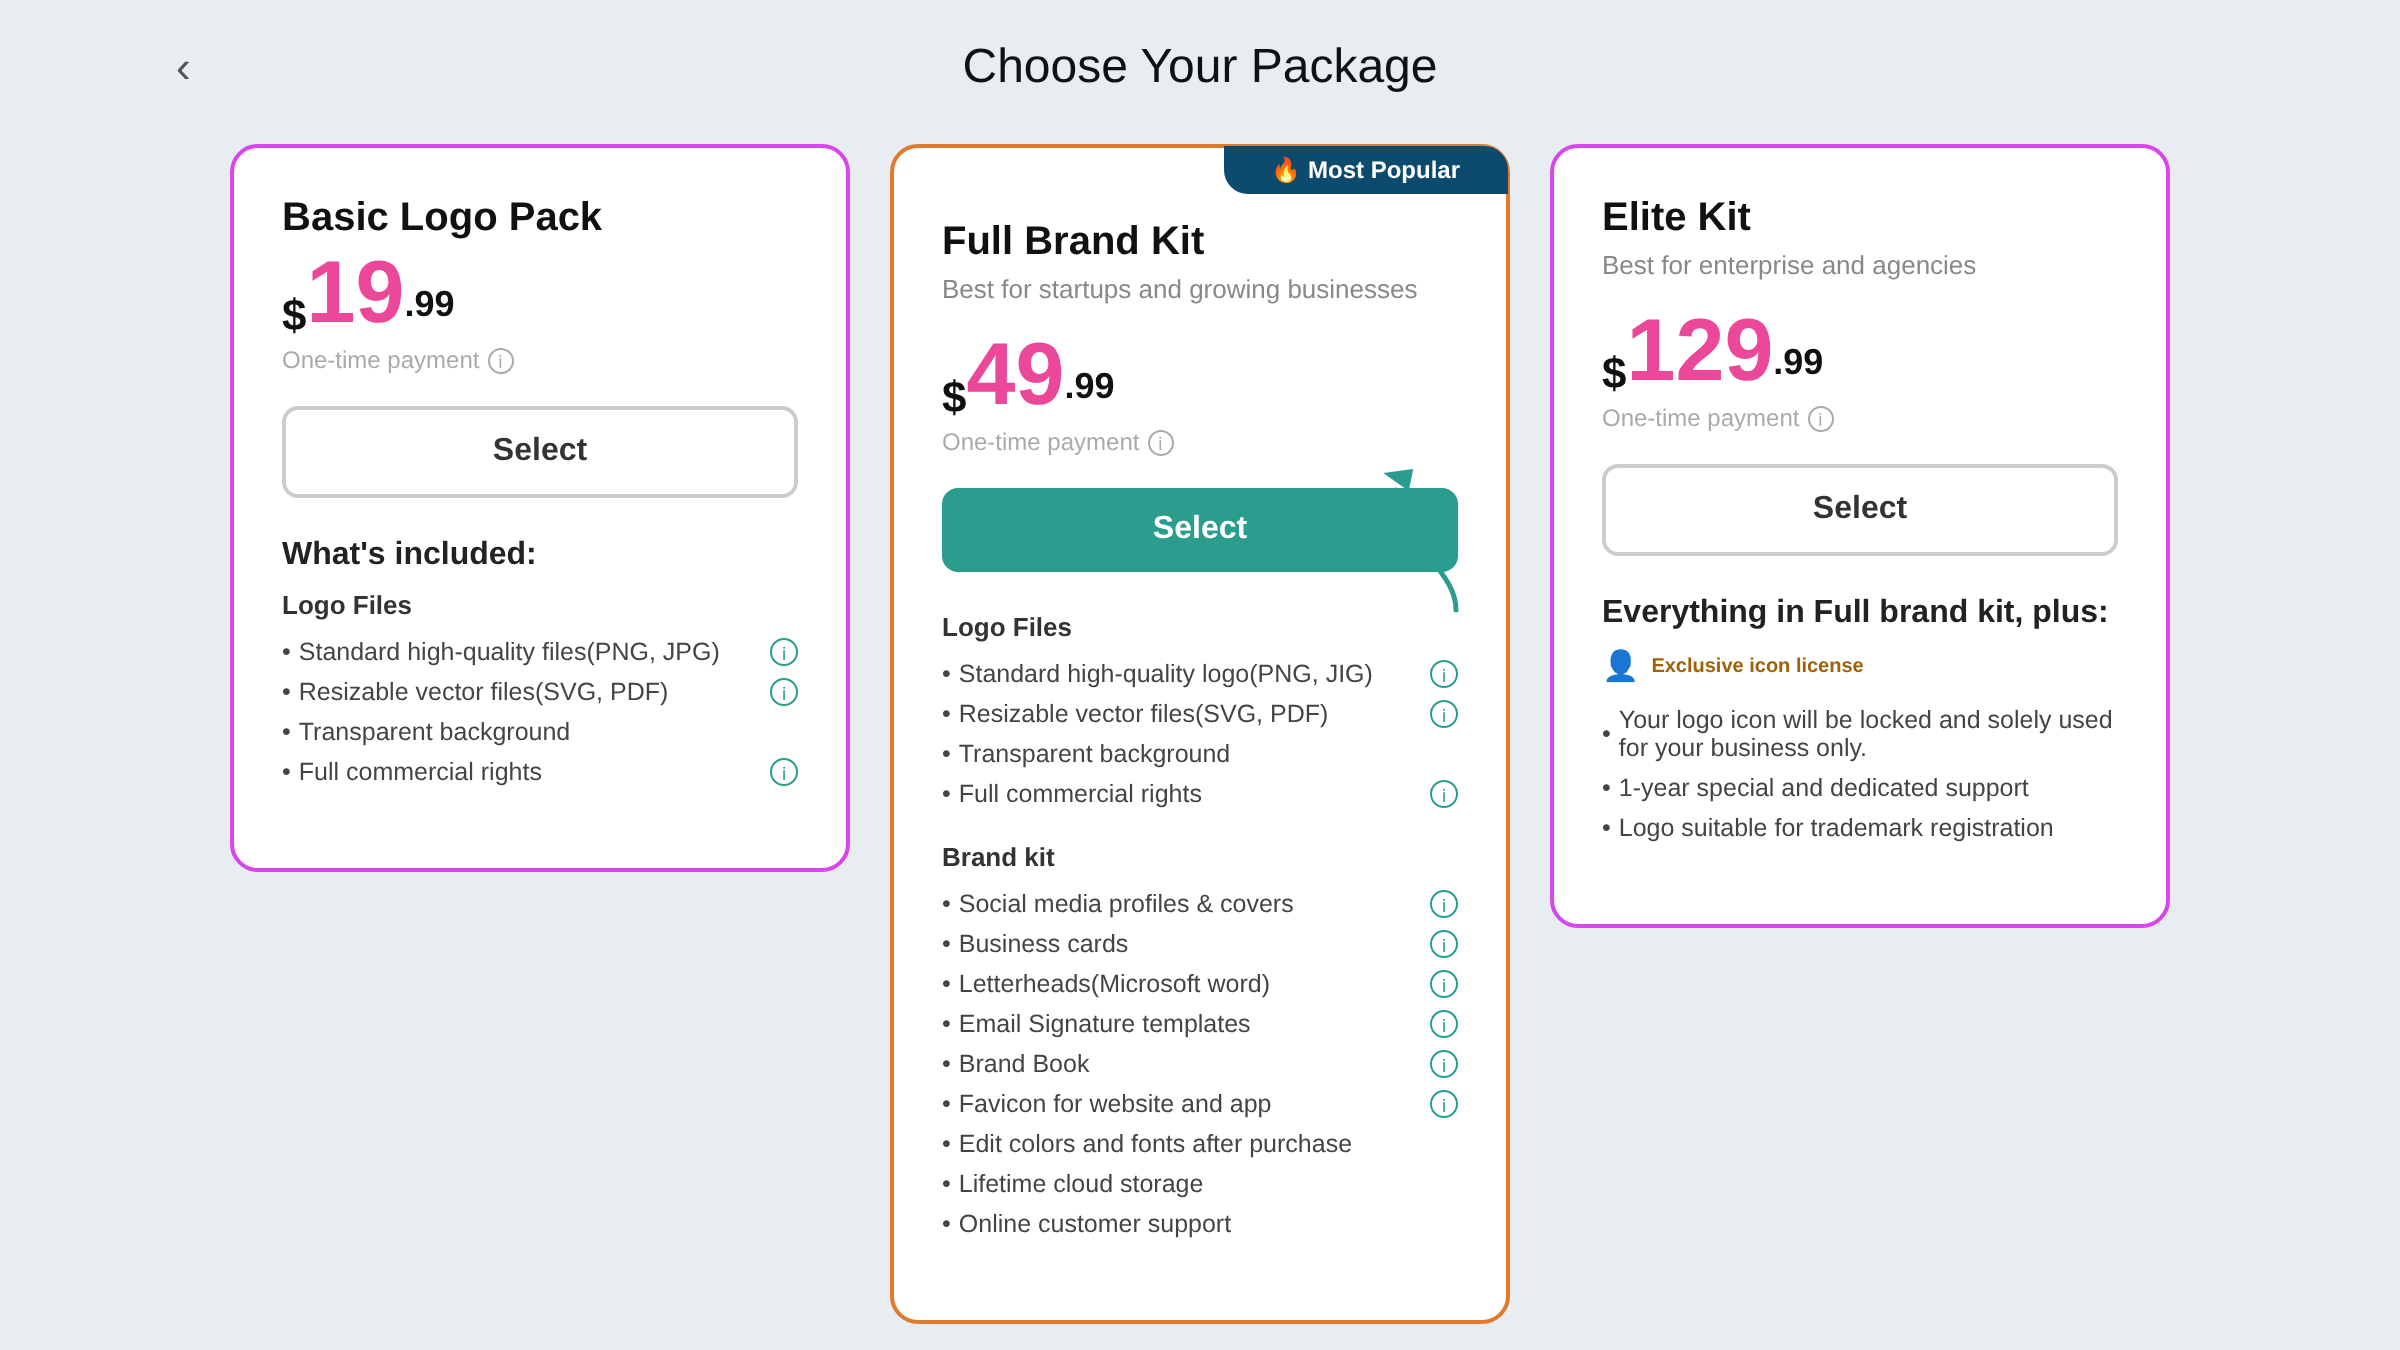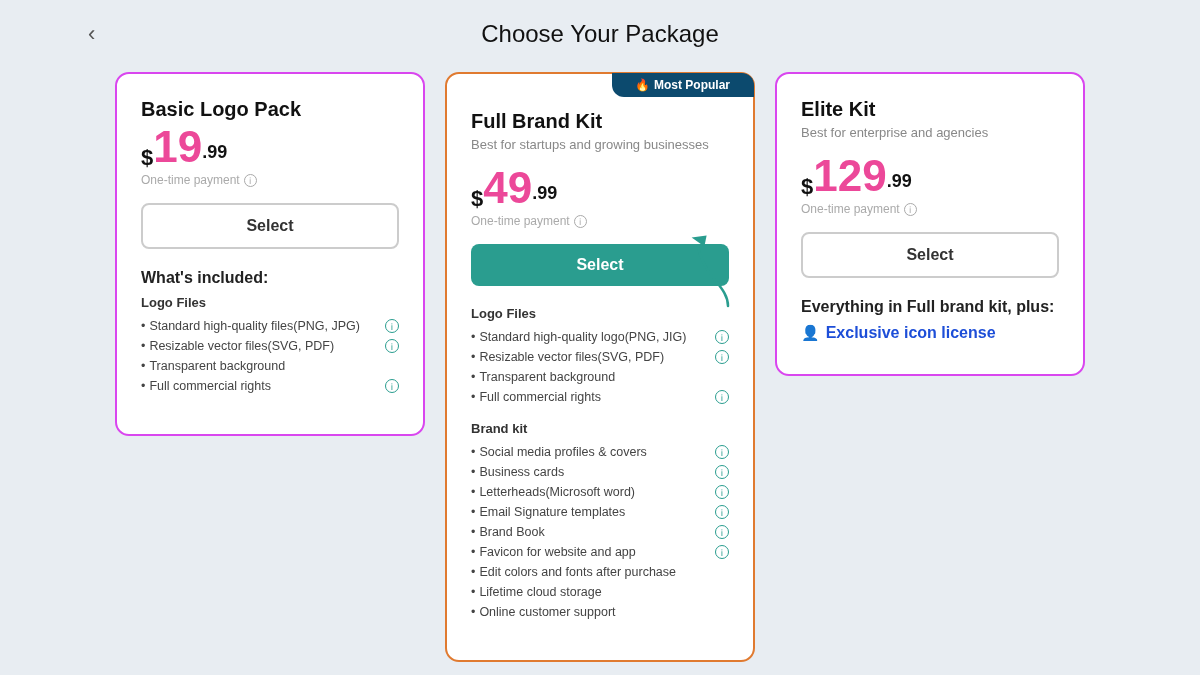--- a/index.html
+++ b/index.html
@@ -188,23 +188,23 @@
       display: flex;
       align-items: center;
       gap: 6px;
       margin-bottom: 8px;
     }
     .exclusive-icon {
       color: #333;
       font-size: 15px;
     }
     .exclusive-label {
-      font-size: 16px;
-      font-weight: 700;
-      color: #1d4ed8;
+      font-size: 10px;
+      font-weight: 700;
+      color: #a16207;
     }
   </style>
 </head>
 <body>
 
 <div class="header">
   <button class="back-btn">‹</button>
   <h1 class="page-title">Choose Your Package</h1>
 </div>
 
@@ -299,14 +299,18 @@
   </svg></div></div>
     <div class="card"><div class="card-title">Elite Kit</div><div class="card-subtitle">Best for enterprise and agencies</div><div class="price-row">
     <span class="price-dollar">$</span>
     <span class="price-main">129</span>
     <span class="price-cents">.99</span>
   </div><div class="price-note">
     One-time payment <span class="price-note-icon">ℹ</span>
   </div><button class="select-btn">Select</button><div class="section-label">Everything in Full brand kit, plus:</div><div class="exclusive-row">
         <span class="exclusive-icon">👤</span>
         <span class="exclusive-label">Exclusive icon license</span>
-      </div></div>
+      </div><ul class="feature-list">
+        <li>Your logo icon will be locked and solely used for your business only.</li>
+        <li>1-year special and dedicated support</li>
+        <li>Logo suitable for trademark registration</li>
+      </ul></div>
   </div>
 
 </body></html>

